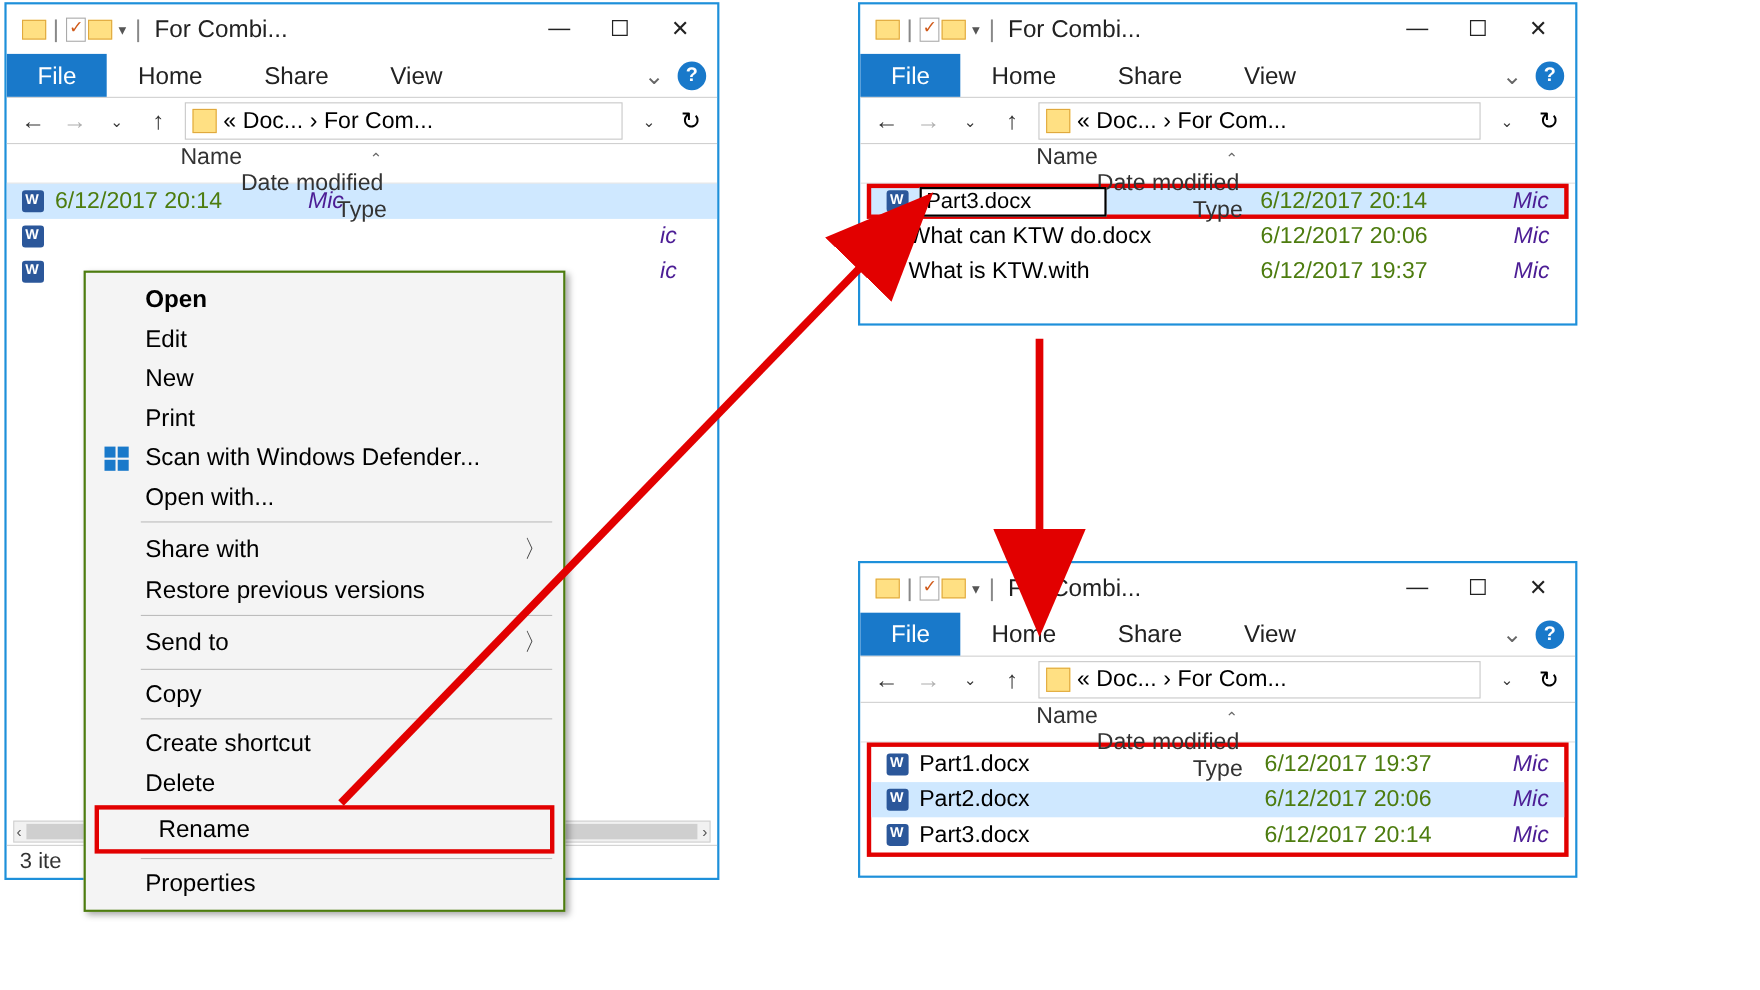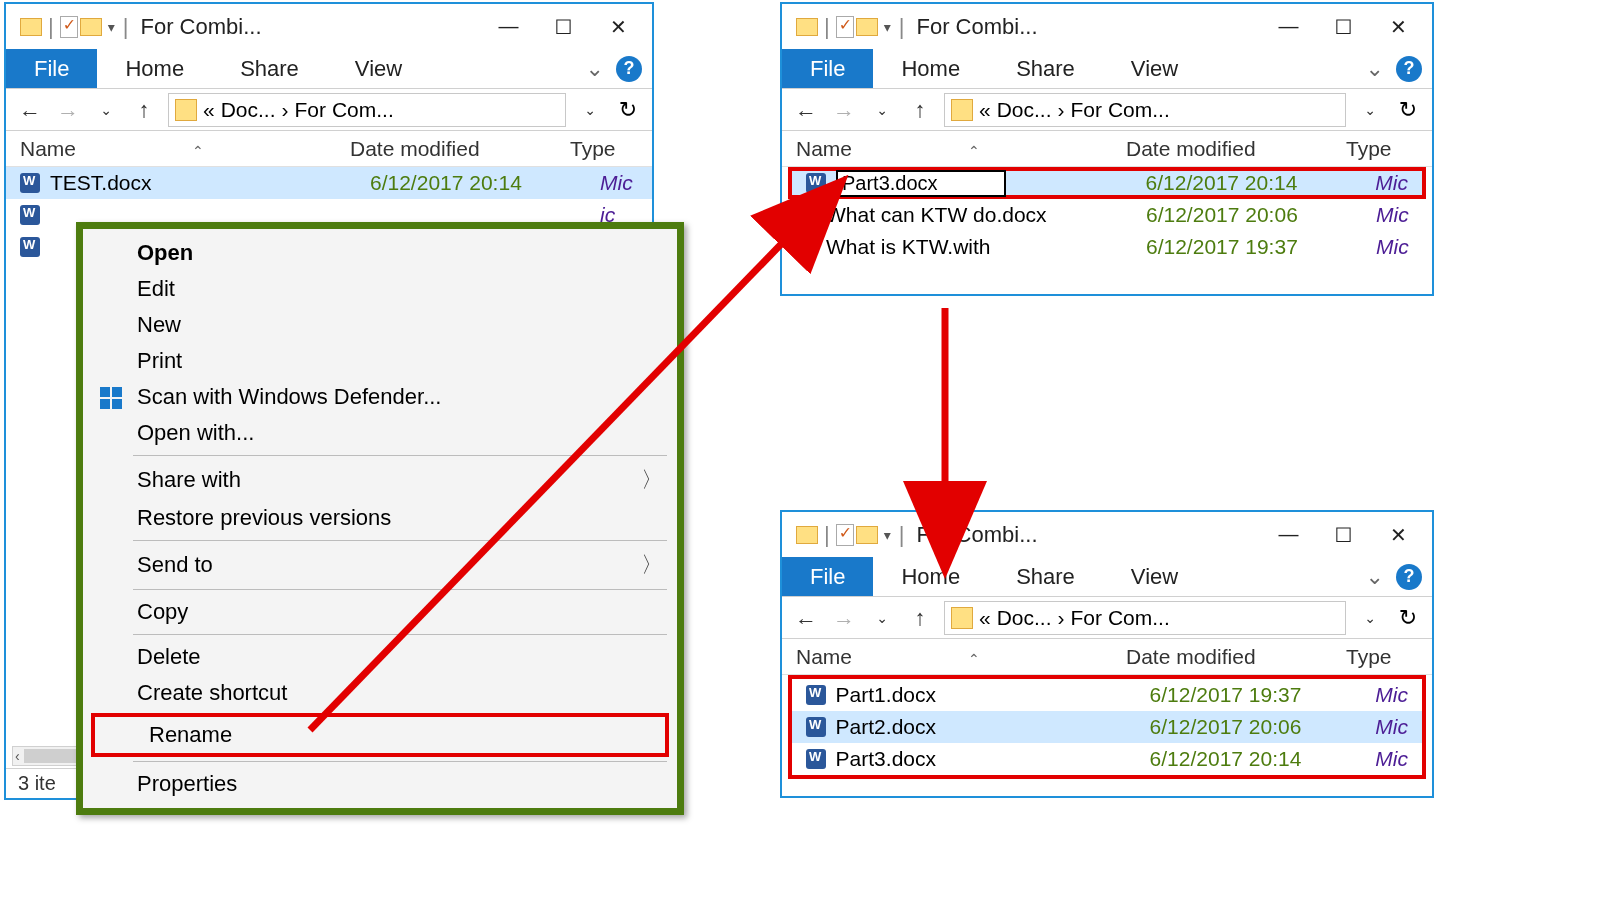--- a/index.html
+++ b/index.html
@@ -66,21 +66,21 @@
   .nav .addr {
     flex:1; display:flex; align-items:center; border:1px solid #c8c8c8; height:34px;
     padding:0 6px; gap:6px;
   }
   .nav .addr .fld { width:22px;height:22px;background:#ffe083;border:1px solid #e0a93e; }
   .nav .addr span{font-size:21px;}
   .nav .refresh{width:28px;text-align:center;font-size:22px;}
 
   .cols {
     height: 36px; display:flex; align-items:center;
-    border-bottom:1px solid #e0e0e0; padding:0 14px; font-size:21px; color:#333;
+    border-bottom:1px solid #e0e0e0; padding:0 14px; font-size:21px; color:#333;flex-direction:column;
   }
   .cols .sortup{font-size:14px;color:#666;margin-left:110px;}
   .cols .c-name{width:330px;}
   .cols .c-date{width:220px;}
   .cols .c-type{flex:1;}
 
   .filelist{font-size:21px;}
   .row{
     display:flex;align-items:center;height:32px;padding:0 14px;gap:10px;
   }
@@ -98,25 +98,26 @@
   .tfolder{width:22px;height:18px;background:#ffe083;border:1px solid #e0a93e;margin-right:2px;}
   .tdoc{width:18px;height:22px;background:#fff;border:1px solid #aaa;position:relative;margin:0 2px;}
   .tdoc::after{content:"✓";position:absolute;left:2px;top:-2px;color:#d05a1a;font-size:16px;}
   .tpipe{color:#888;margin:0 4px;}
   .tdrop{font-size:14px;color:#555;margin:0 4px;}
 
   
   .ctxmenu{
     position:absolute;
     background:#f4f4f4;
-    border:7px solid #4d7c0f;
+    border:2px solid #4d7c0f;
     box-shadow:3px 3px 6px rgba(0,0,0,.35);
     font-size:22px;
     padding:6px 0;
-    width:608px;
+    width:438px;
+    margin-top:24px;
   }
   .ctxmenu .mi{
     padding:5px 14px 5px 54px;
     display:flex;align-items:center;position:relative;
   }
   .ctxmenu .mi.bold{font-weight:700;}
   .ctxmenu .mi .sub{margin-left:auto;font-size:22px;color:#444;}
   .ctxmenu hr{border:none;border-top:1px solid #bcbcbc;margin:4px 10px 4px 50px;}
   .ctxmenu .mi .shield{
     position:absolute;left:16px;top:7px;width:24px;height:24px;
@@ -183,21 +184,20 @@
       <span>Name</span>
       <span class="sortup">⌃</span>
     </div>
     <div class="c-date">Date modified</div>
     <div class="c-type">Type</div>
   </div>
 
   <div class="filelist">
     <div class="row sel">
       <span class="icon"></span>
-      <span class="fname">TEST.docx</span>
       <span class="fdate">6/12/2017 20:14</span>
       <span class="ftype">Mic</span>
     </div>
     <div class="row">
       <span class="icon"></span>
       <span class="fname"></span>
       <span class="fdate"></span>
       <span class="ftype">ic</span>
     </div>
     <div class="row">
@@ -240,22 +240,22 @@
   </div>
   <div class="mi">Restore previous versions</div>
   <hr>
   <div class="mi">
     <span>Send to</span>
     <span class="sub">〉</span>
   </div>
   <hr>
   <div class="mi">Copy</div>
   <hr>
+  <div class="mi">Create shortcut</div>
   <div class="mi">Delete</div>
-  <div class="mi">Create shortcut</div>
   <div class="mi redbox" style="margin:2px 8px;">Rename</div>
   <hr>
   <div class="mi">Properties</div>
 </div>
 
 <div class="win" style="left:780px;top:2px;width:654px;height:294px;">
   <div class="titlebar">
     <span class="tfolder"></span>
     <span class="tpipe">|</span>
     <span class="tdoc"></span>

